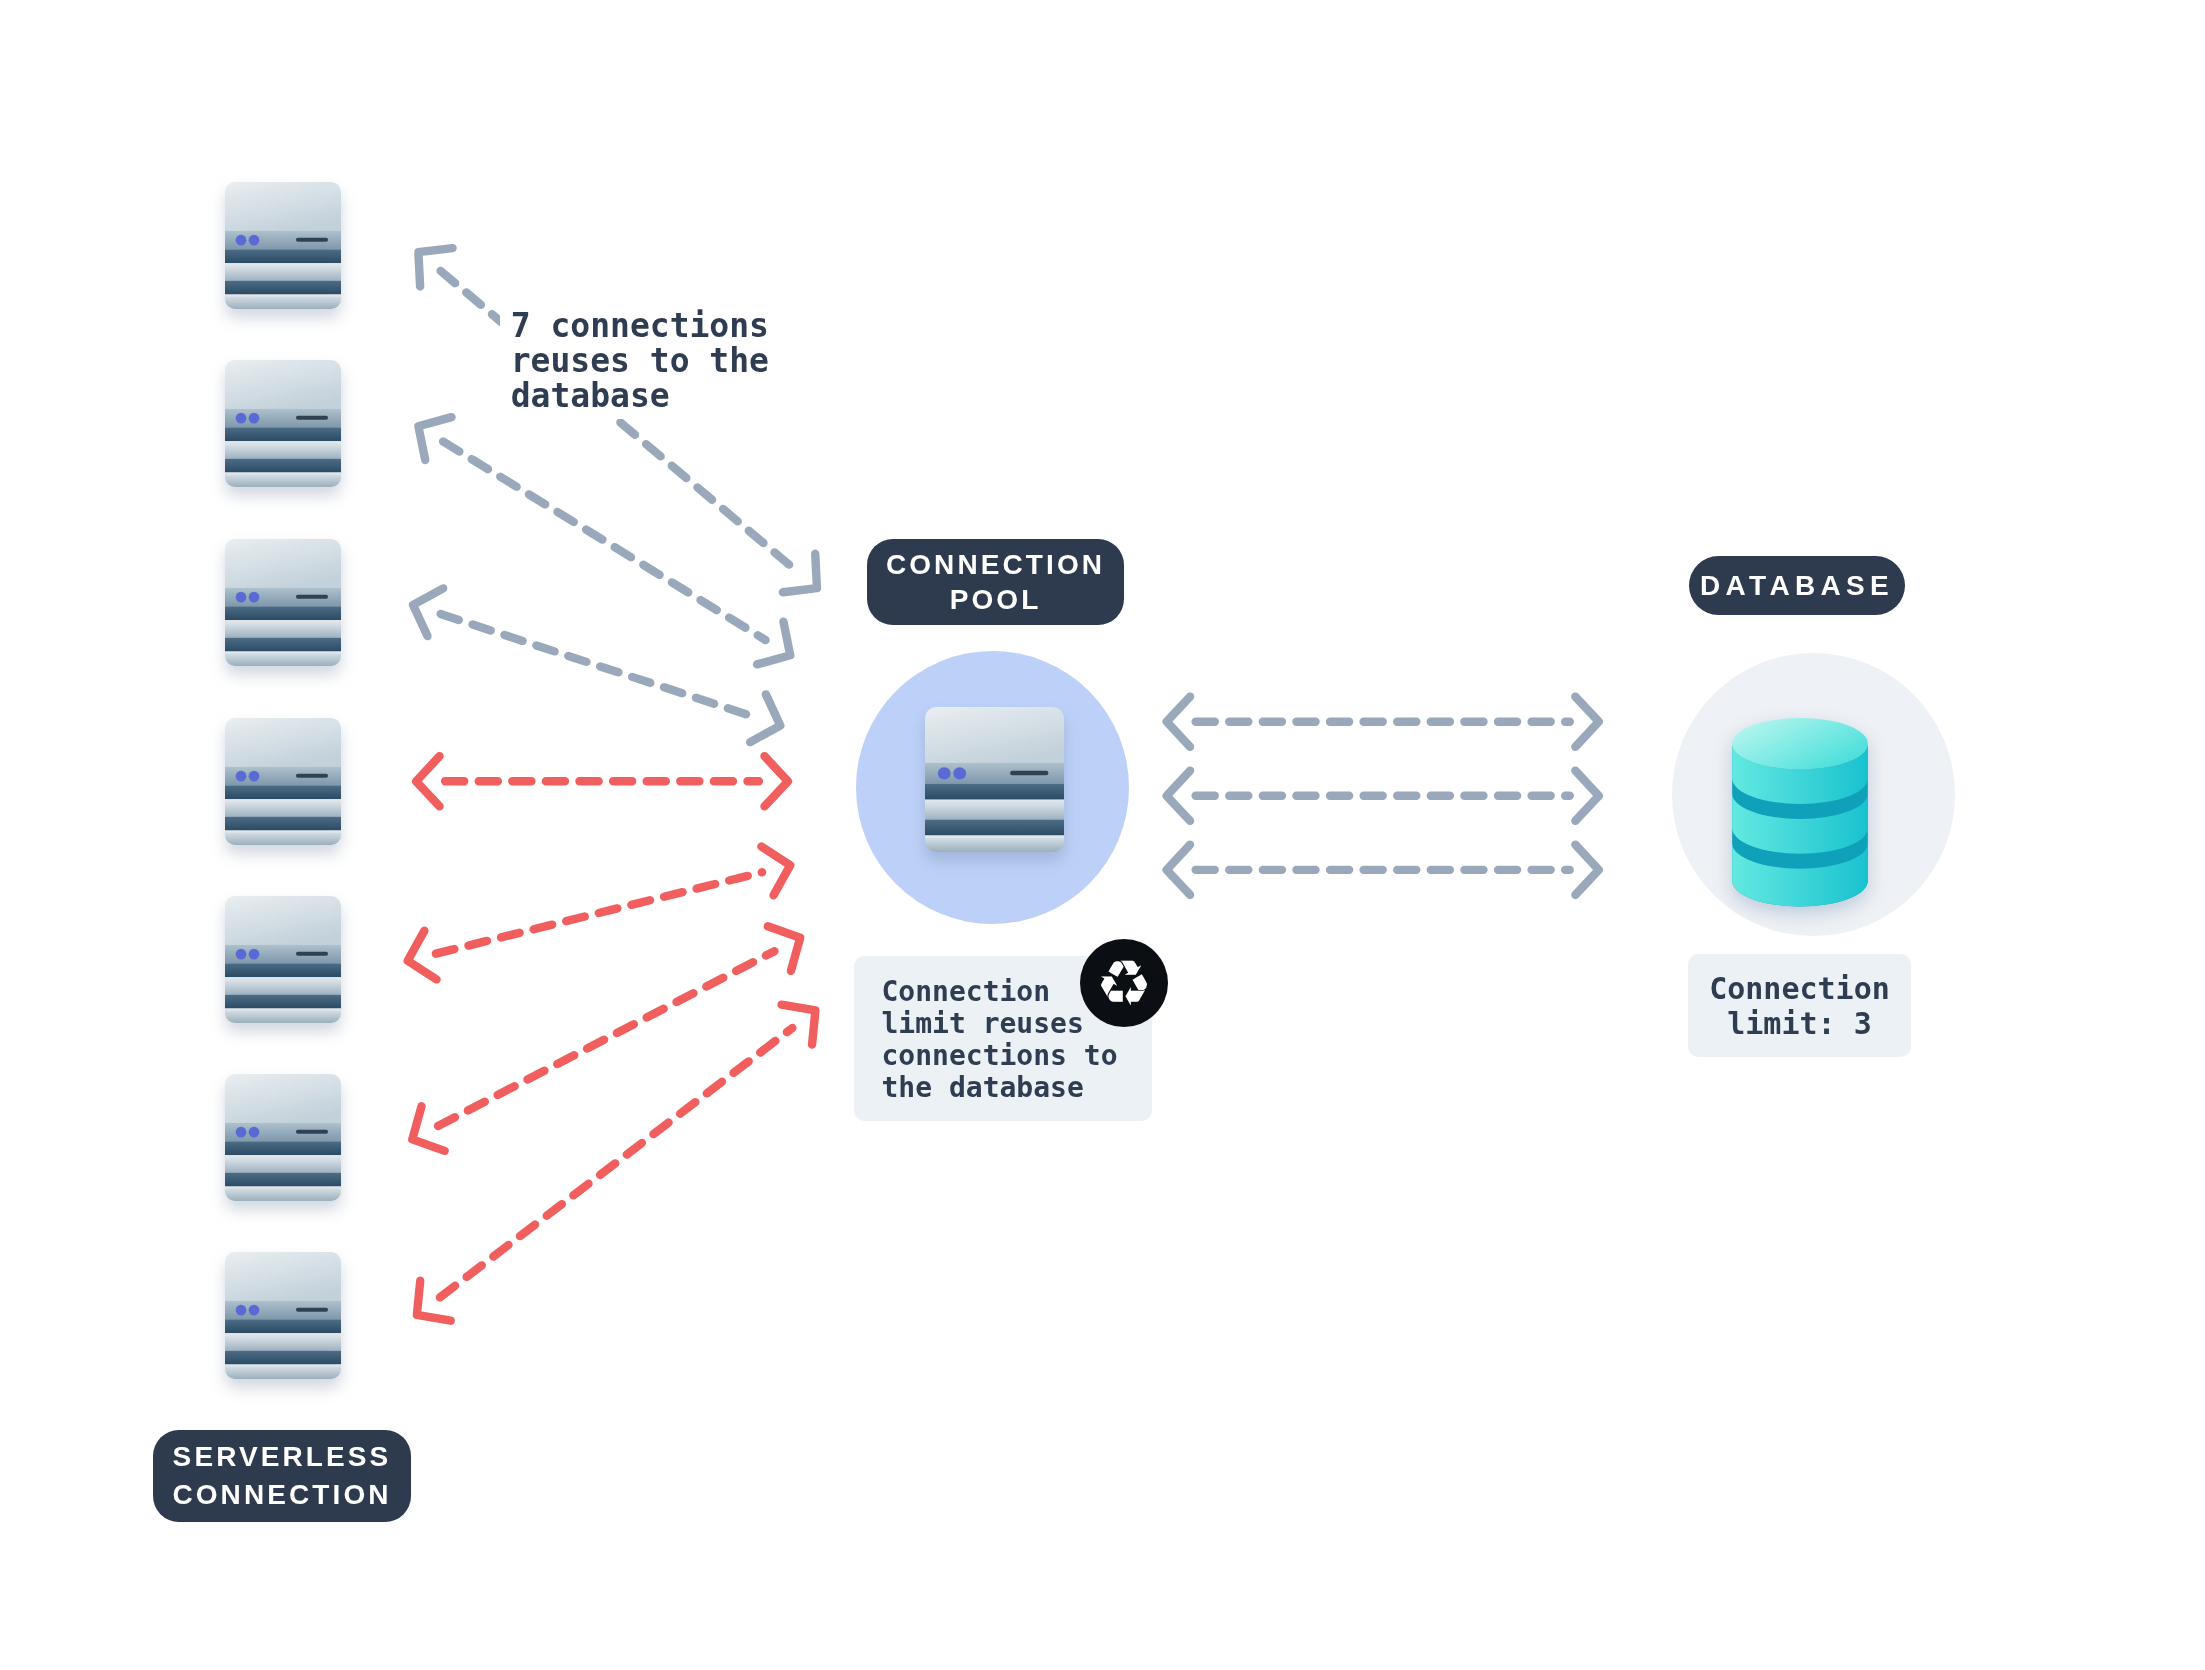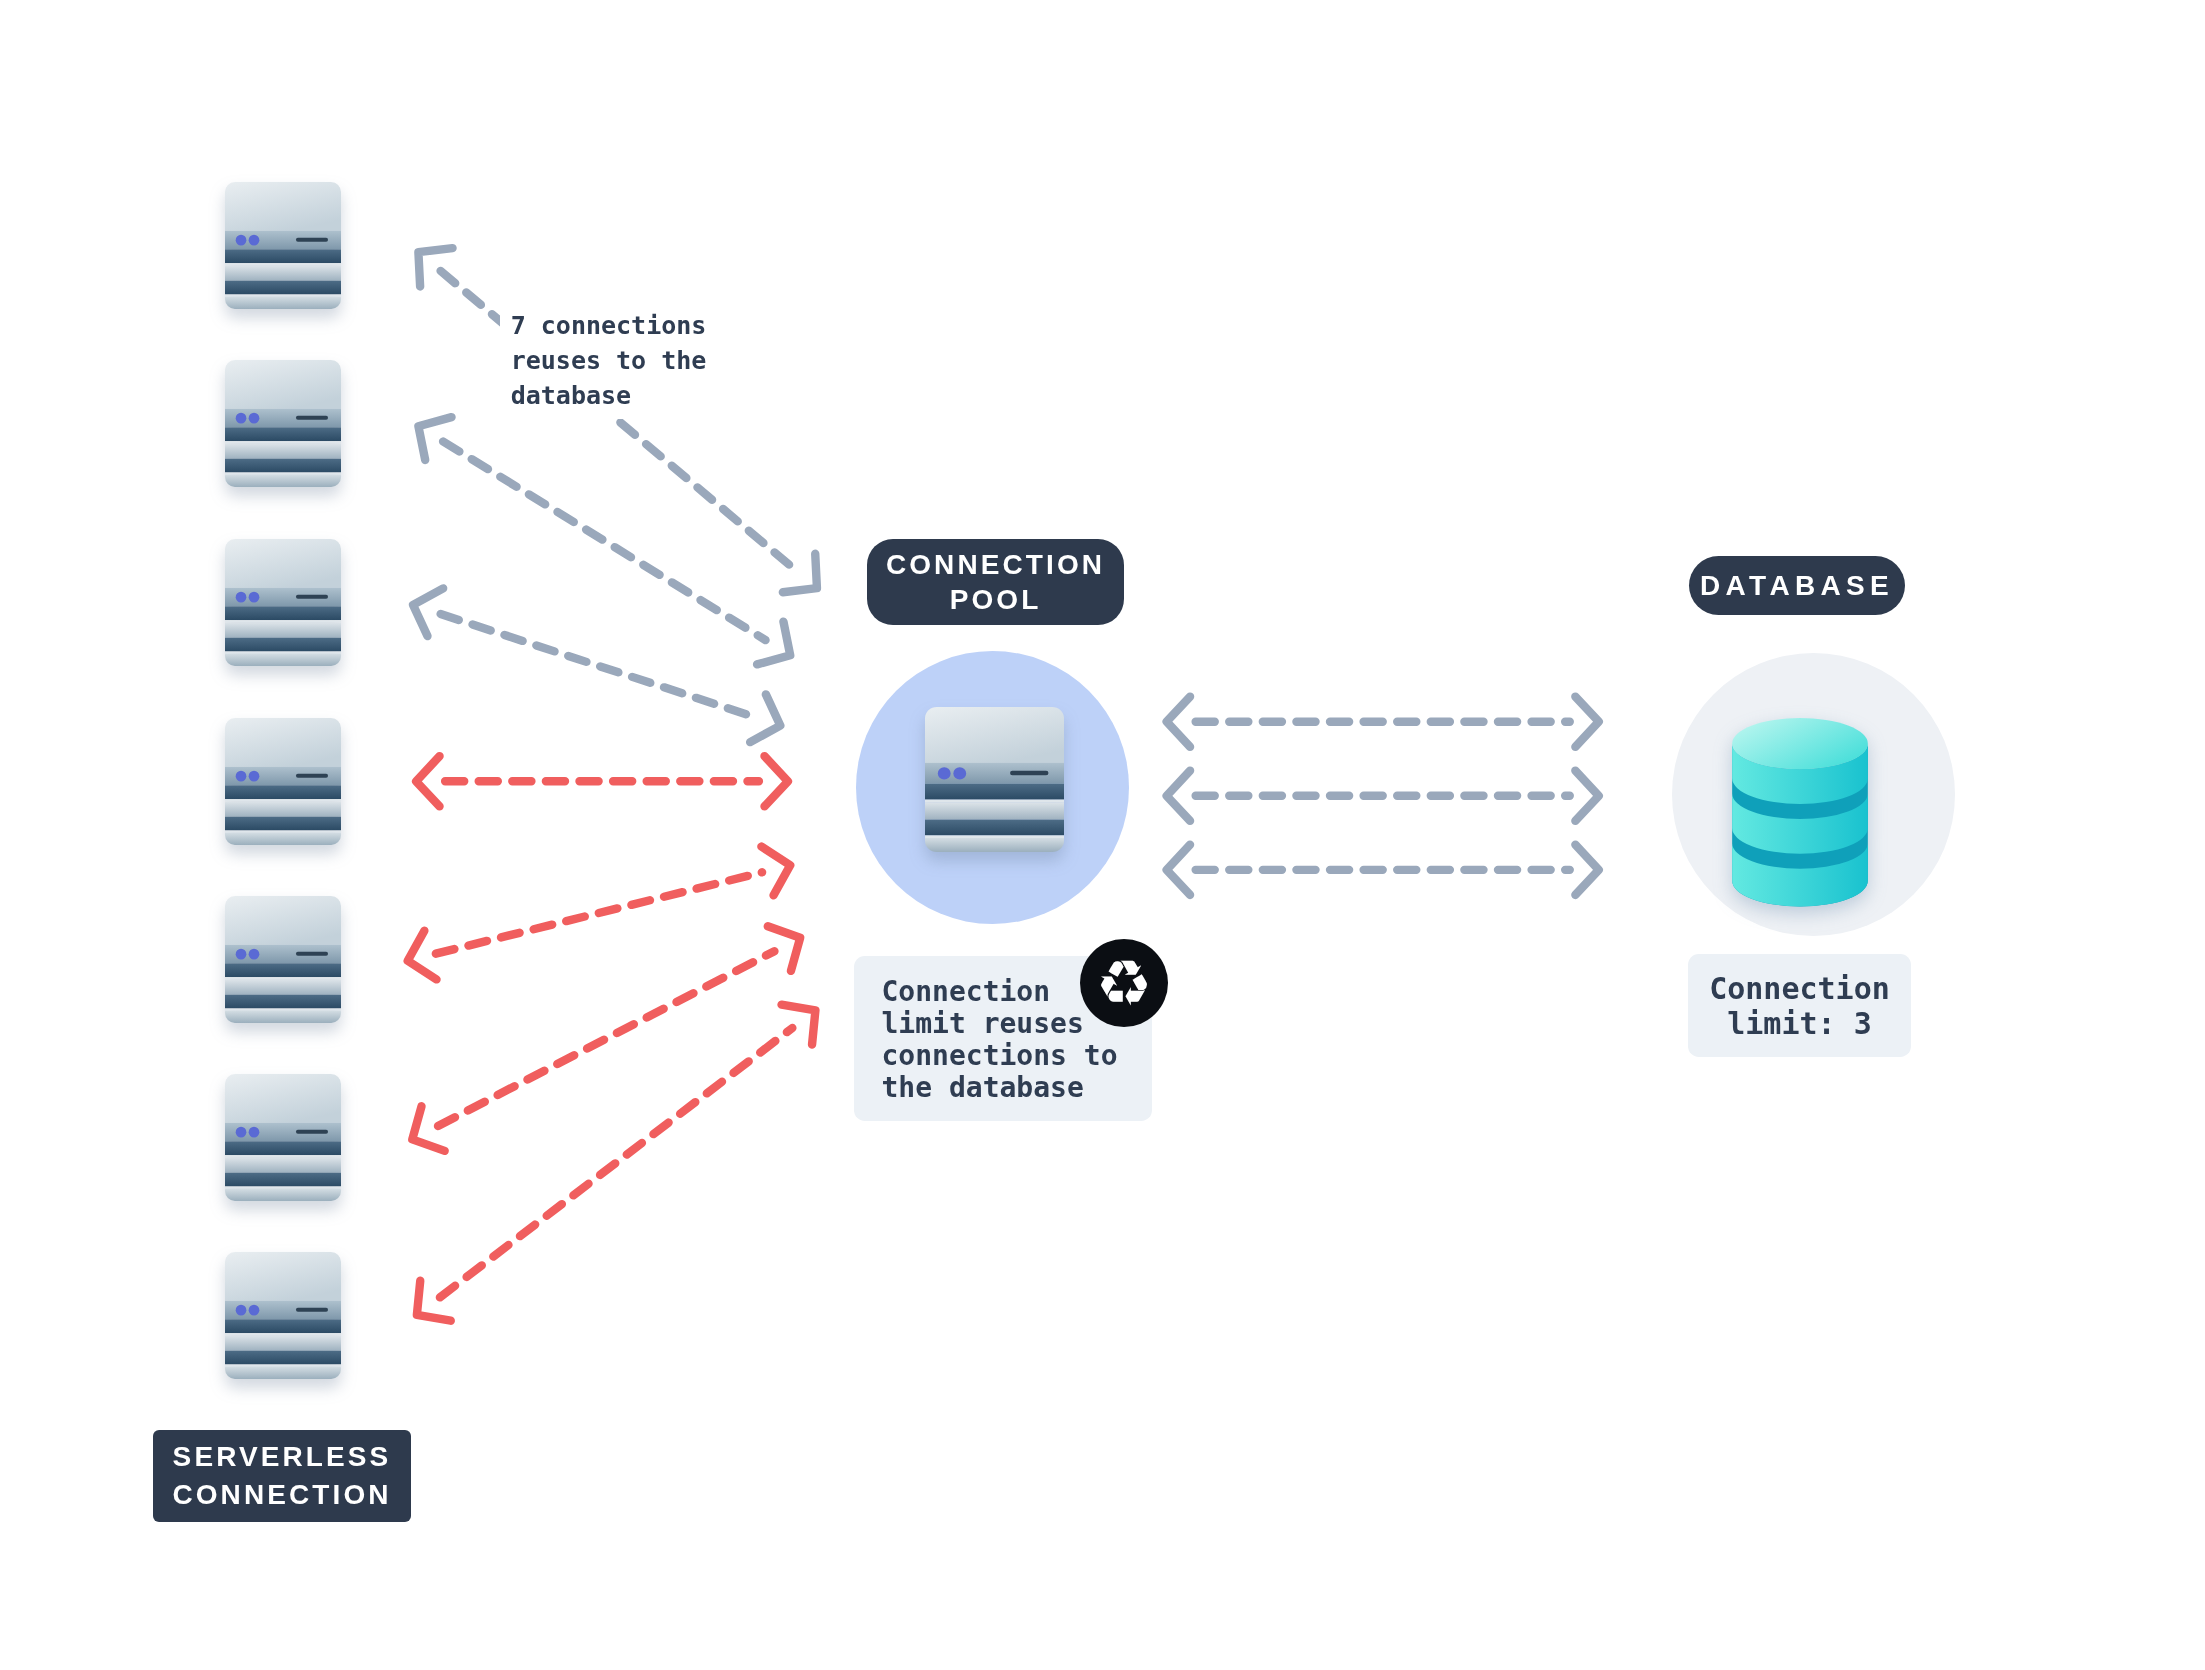--- a/index.html
+++ b/index.html
@@ -13,21 +13,21 @@
   
   .pill {
     position:absolute; z-index:3;
     background:#2e3a4d; color:#ffffff;
     font-weight:700; letter-spacing:3.1px;
     display:flex; flex-direction:column; align-items:center; justify-content:center;
     text-align:center; font-size:28px; line-height:35px;
   }
   #pool-pill { left:867px; top:539px; width:257px; height:86px; border-radius:26px; }
   #db-pill   { left:1689px; top:556px; width:216px; height:59px; border-radius:30px; letter-spacing:5.3px; }
-  #sf-pill   { left:153px;  top:1430px; width:258px; height:92px; border-radius:6px; line-height:38px; }
+  #sf-pill   { left:153px;  top:1430px; width:258px; height:92px; border-radius:26px; line-height:38px; }
 
   
   .circle { position:absolute; border-radius:50%; z-index:1; }
   #pool-circle { left:856px; top:651px; width:273px; height:273px; background:#bdd1f8; }
   #db-circle   { left:1672px; top:653px; width:283px; height:283px; background:#eef1f5; }
 
   
   .server {
     position:absolute; z-index:2;
     filter: drop-shadow(0 9.2px 7.6px rgba(90,110,140,0.28));
@@ -44,21 +44,21 @@
 
   
   .note {
     position:absolute; z-index:5;
     font-family:"DejaVu Sans Mono", monospace;
     font-weight:700; color:#2f3d52;
   }
   #spawned-note {
     left:500px; top:302px;
     background:#ffffff; padding:6.1px 10.7px;
-    font-size:25px; line-height:35px;
+    font-size:33px; line-height:35px;
   }
   #pool-note {
     left:854px; top:956px; width:298px; height:165px;
     background:#ecf1f6; border-radius:10.7px;
     box-sizing:border-box; padding:20px 0 0 27.5px;
     font-size:28px; line-height:32px;
   }
   #db-note {
     left:1688px; top:954px; width:223px; height:103px;
     background:#ecf1f6; border-radius:10.7px;

